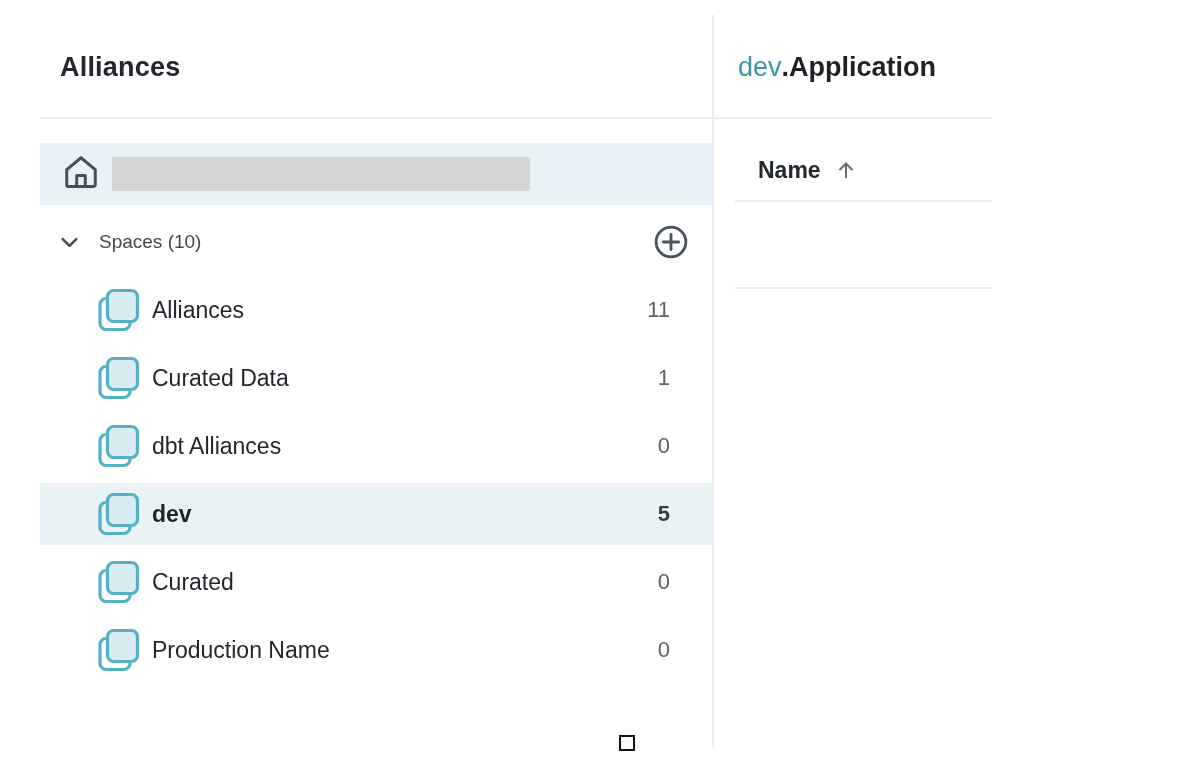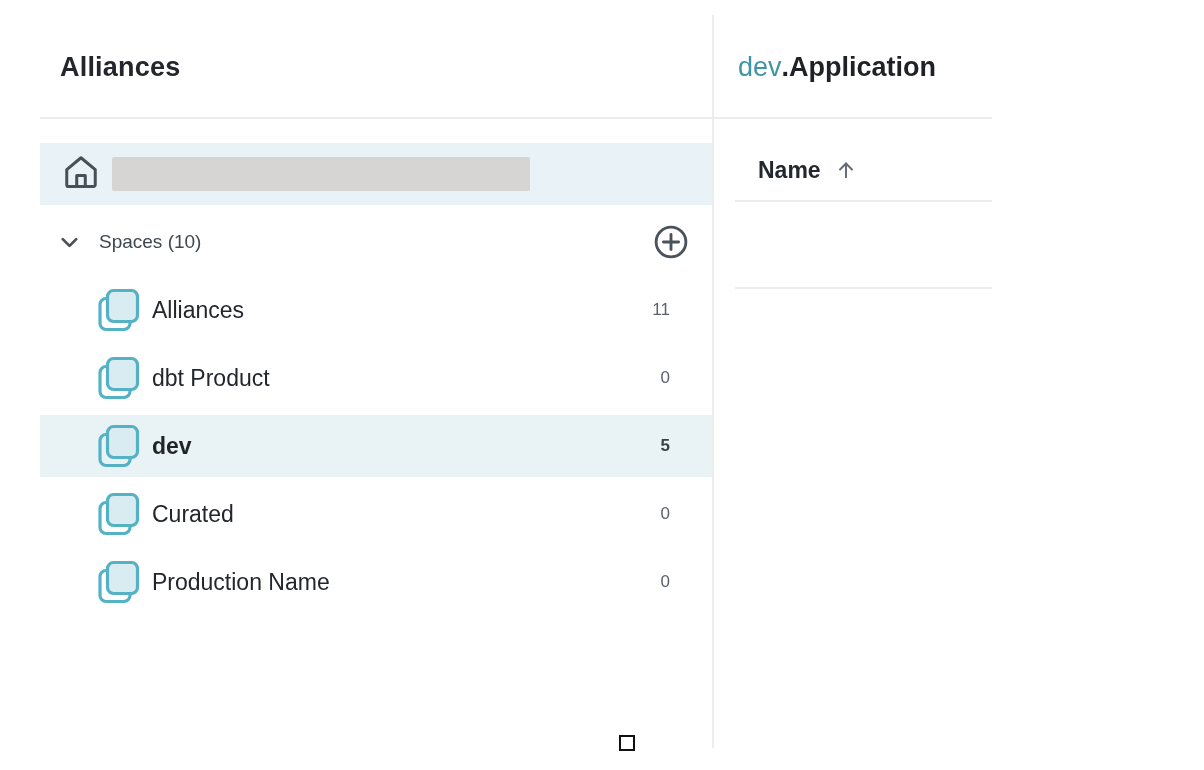--- a/index.html
+++ b/index.html
@@ -20,21 +20,21 @@
   .spaces-label{margin-left:16px;font-size:19px;color:#3f474f;cursor:pointer;}
   .spaces-spacer{flex:1;}
   .add-btn{margin-right:22px;width:38px;height:38px;border:none;background:transparent;padding:0;display:flex;align-items:center;justify-content:center;cursor:pointer;}
 
   #space-list{position:absolute;left:0;top:279px;width:672px;}
   .item-row{position:relative;width:672px;height:62px;margin-bottom:6px;display:flex;align-items:center;cursor:pointer;}
   .item-row.selected{background:#e9f3f6;}
   .space-icon{margin-left:58px;width:42px;height:45px;flex:0 0 auto;display:flex;align-items:center;}
   .item-label{margin-left:12px;font-size:23px;color:#23272d;white-space:nowrap;}
   .item-row.selected .item-label{font-weight:700;color:#1f242a;}
-  .item-count{position:absolute;right:42px;width:60px;text-align:right;font-size:17px;color:#5b626b;}
+  .item-count{position:absolute;right:42px;width:60px;text-align:right;font-size:22px;color:#5b626b;}
   .item-row.selected .item-count{font-weight:700;color:#3a4047;}
 
   
   .v-divider{position:absolute;left:712px;top:15px;width:2px;height:733px;background:#ececec;}
 
   
   #main{position:absolute;left:737px;top:0;width:467px;height:770px;}
   .breadcrumb{position:absolute;left:1px;top:52px;font-size:27px;white-space:nowrap;}
   .breadcrumb .crumb-space{color:#3f95a4;font-weight:400;cursor:pointer;}
   .breadcrumb .crumb-sep{color:#1e2227;font-weight:700;}
@@ -99,29 +99,39 @@
         <span class="space-icon">
           <svg width="42" height="45" viewBox="0 0 42 45" fill="none">
             <rect x="2" y="10.5" width="30" height="31" rx="6" stroke="#54b2c4" stroke-width="3.2"></rect>
             <rect x="9.5" y="2.5" width="30" height="31" rx="6" fill="#d9ecf2" stroke="#54b2c4" stroke-width="3.2"></rect>
           </svg>
         </span>
         <span class="item-label">Alliances</span>
         <span class="item-count">11</span>
       </div>
 
+      <div class="item-row">
+        <span class="space-icon">
+          <svg width="42" height="45" viewBox="0 0 42 45" fill="none">
+            <rect x="2" y="10.5" width="30" height="31" rx="6" stroke="#54b2c4" stroke-width="3.2"></rect>
+            <rect x="9.5" y="2.5" width="30" height="31" rx="6" fill="#d9ecf2" stroke="#54b2c4" stroke-width="3.2"></rect>
+          </svg>
+        </span>
+        <span class="item-label">Curated Data</span>
+        <span class="item-count">1</span>
+      </div>
 
       <div class="item-row">
         <span class="space-icon">
           <svg width="42" height="45" viewBox="0 0 42 45" fill="none">
             <rect x="2" y="10.5" width="30" height="31" rx="6" stroke="#54b2c4" stroke-width="3.2"></rect>
             <rect x="9.5" y="2.5" width="30" height="31" rx="6" fill="#d9ecf2" stroke="#54b2c4" stroke-width="3.2"></rect>
           </svg>
         </span>
-        <span class="item-label">dbt Product</span>
+        <span class="item-label">dbt Alliances</span>
         <span class="item-count">0</span>
       </div>
 
       <div class="item-row selected">
         <span class="space-icon">
           <svg width="42" height="45" viewBox="0 0 42 45" fill="none">
             <rect x="2" y="10.5" width="30" height="31" rx="6" stroke="#54b2c4" stroke-width="3.2"></rect>
             <rect x="9.5" y="2.5" width="30" height="31" rx="6" fill="#d9ecf2" stroke="#54b2c4" stroke-width="3.2"></rect>
           </svg>
         </span>

